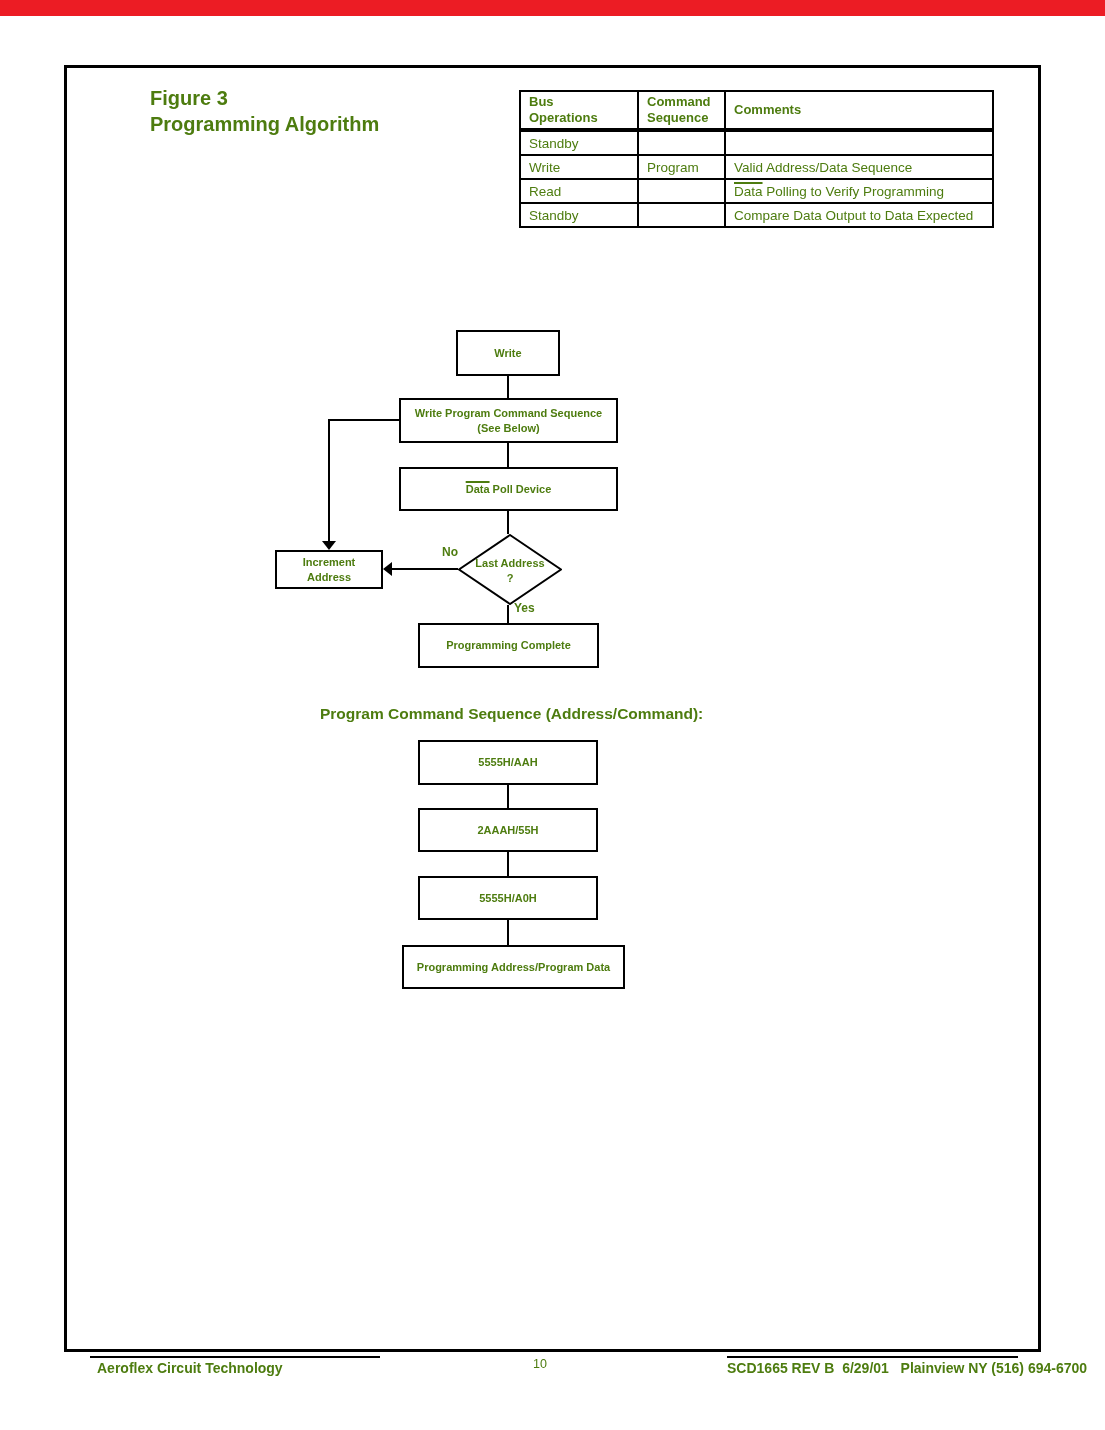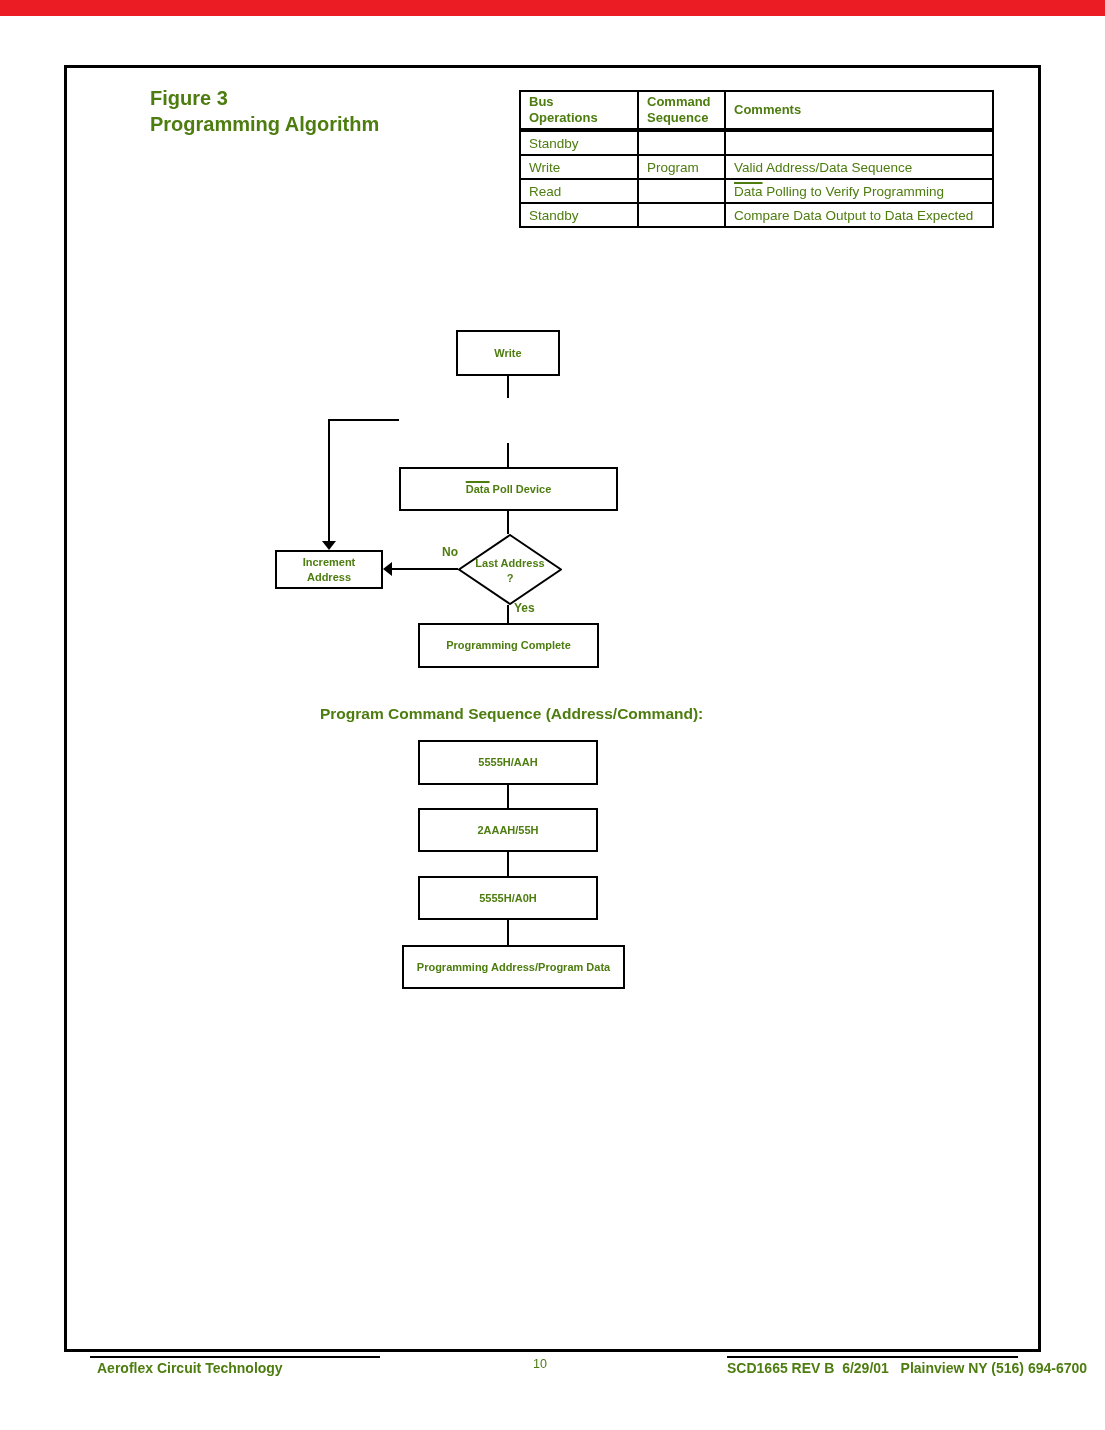--- a/index.html
+++ b/index.html
@@ -103,20 +103,24 @@
     </tr>
   </tbody>
     </table>
 
   <div class="box" style="left:456px;top:330px;width:104px;height:46px;">
     <span>Write</span>
   </div>
 
   <div class="vline" style="left:507px;top:376px;height:22px;"></div>
 
+  <div class="box" style="left:399px;top:398px;width:219px;height:45px;">
+    <span>Write Program Command Sequence</span>
+    <span>(See Below)</span>
+  </div>
 
   <div class="vline" style="left:507px;top:443px;height:24px;"></div>
 
   <div class="box" style="left:399px;top:467px;width:219px;height:44px;">
     <span><span class="ovl">Data</span><span> Poll Device</span></span>
   </div>
 
   <div class="vline" style="left:507px;top:511px;height:23px;"></div>
 
   <div class="hline" style="left:328px;top:419px;width:71px;"></div>

